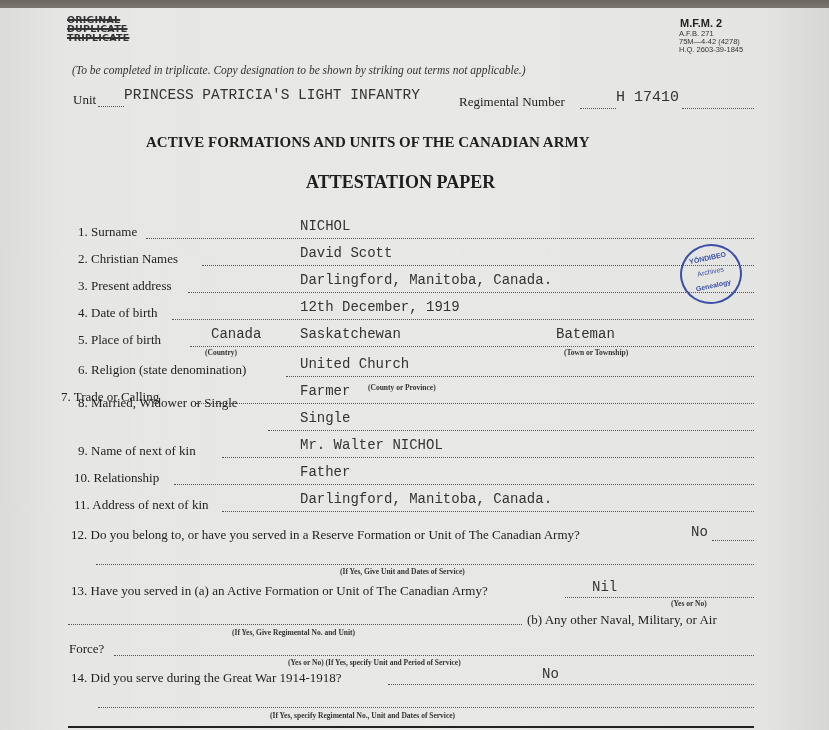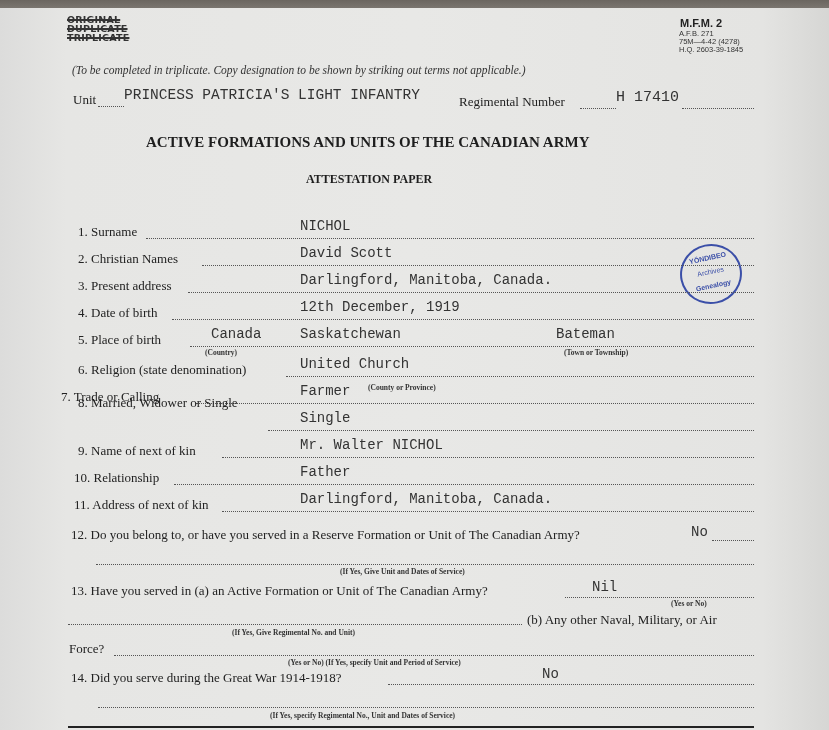--- a/index.html
+++ b/index.html
@@ -67,21 +67,21 @@
 
 <div class="abs label" style="left:73px; top:92px;">Unit</div>
 <div class="dots" style="left:98px; top:106px; width:26px;"></div>
 <div class="abs typed" style="left:124px; top:87px; font-size:14.5px;">PRINCESS PATRICIA'S LIGHT INFANTRY</div>
 <div class="abs label" style="left:459px; top:94px;">Regimental Number</div>
 <div class="dots" style="left:580px; top:108px; width:36px;"></div>
 <div class="abs typed" style="left:616px; top:89px; font-size:15px;">H 17410</div>
 <div class="dots" style="left:682px; top:108px; width:72px;"></div>
 
 <div class="abs heading" style="left:146px; top:134px; font-size:15px;">ACTIVE FORMATIONS AND UNITS OF THE CANADIAN ARMY</div>
-<div class="abs heading" style="left:306px; top:172px; font-size:12px;">ATTESTATION PAPER</div>
+<div class="abs heading" style="left:306px; top:172px; font-size:18px;">ATTESTATION PAPER</div>
 
 <div class="stamp">
   <div class="s1">YÖNDIBEO</div>
   <div class="s2">Archives</div>
   <div class="s3">Genealogy</div>
 </div>
 
 <div class="abs label" style="left:78px; top:224px;">1. Surname</div>
 <div class="dots" style="left:146px; top:238px; width:608px;"></div>
 <div class="abs typed" style="left:300px; top:218px;">NICHOL</div>

